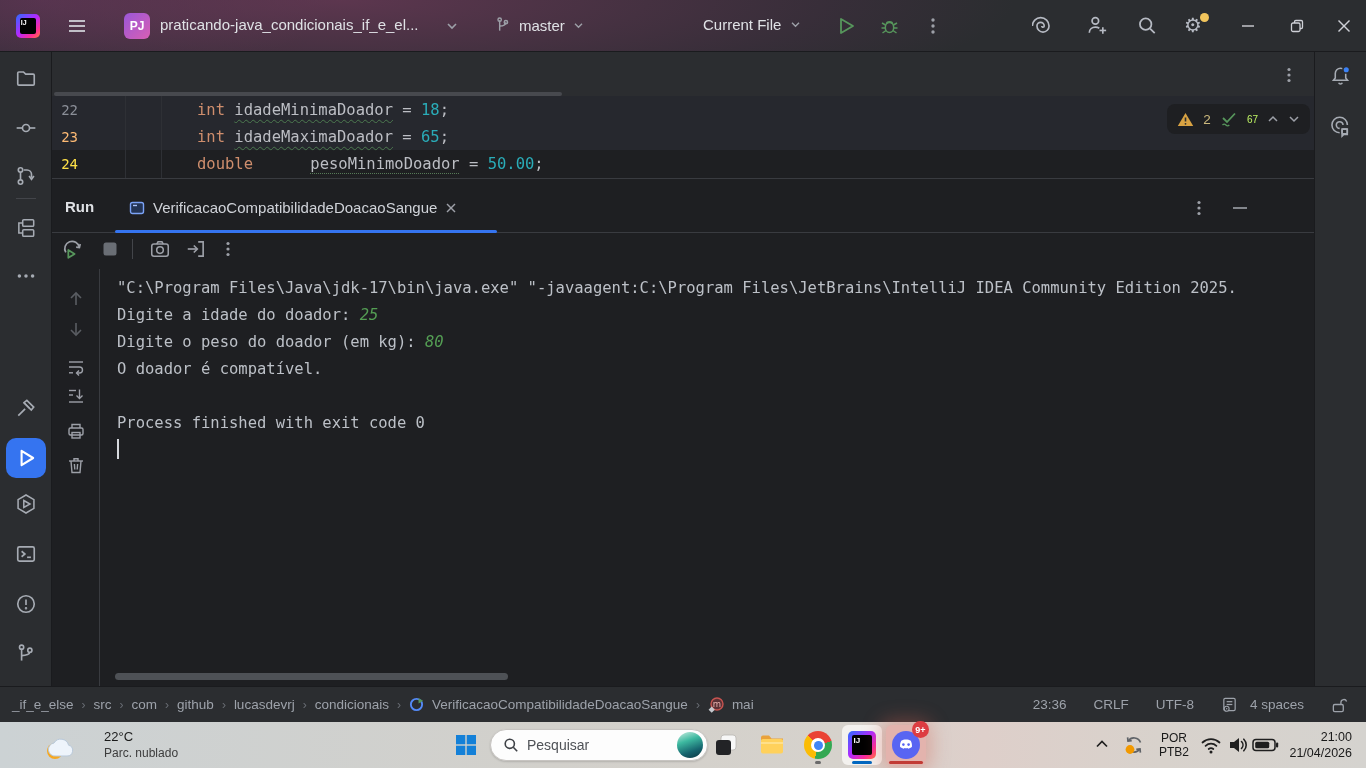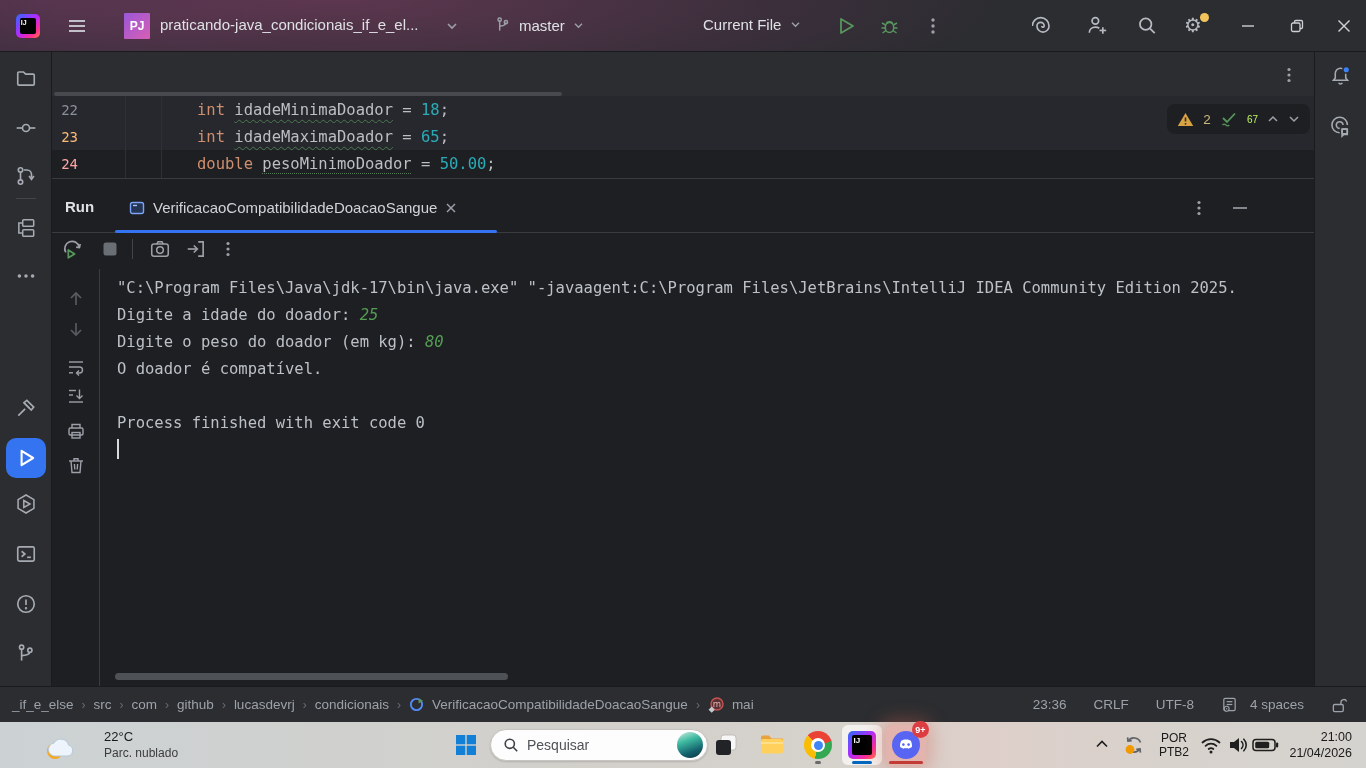--- a/index.html
+++ b/index.html
@@ -14,21 +14,21 @@
     background:radial-gradient(900px 160px at 340px 0px, rgba(133,62,104,.55), rgba(90,48,82,.25) 55%, rgba(0,0,0,0) 75%),
                radial-gradient(420px 120px at 40px 0px, rgba(104,56,96,.45), rgba(0,0,0,0) 70%),
                #2b2d30;
     border-bottom:1px solid #1a1b1e; }
   .tb-text { color:#dfe1e5; font-size:15px; white-space:nowrap; }
   .win-btn { display:flex; align-items:center; justify-content:center; width:40px; height:40px; }
 
   .ij-logo { border-radius:5px; background:linear-gradient(135deg,#2a6cff 0%,#b429ff 48%,#ff2d92 78%,#ff7a3d 100%); display:flex; align-items:center; justify-content:center; }
   .ij-logo .inner { background:#000; width:68%; height:68%; border-radius:2px; color:#fff; font-weight:bold; display:flex; align-items:flex-start; justify-content:flex-start; padding:1px 0 0 1px; }
 
-  .pj-badge { width:26px; height:26px; border-radius:1px; background:linear-gradient(135deg,#9a57d8 0%,#d85fb4 100%);
+  .pj-badge { width:26px; height:26px; border-radius:6px; background:linear-gradient(135deg,#9a57d8 0%,#d85fb4 100%);
     color:#fff; font-size:12px; font-weight:bold; display:flex; align-items:center; justify-content:center; }
 
   
   .stripe { position:absolute; top:52px; bottom:82px; width:52px; background:#2b2d30; }
   .stripe.left { left:0; border-right:1px solid #1a1b1e; }
   .stripe.right { right:0; border-left:1px solid #1a1b1e; }
   .stripe-ico { position:absolute; left:50%; transform:translateX(-50%); width:24px; height:24px; display:flex; align-items:center; justify-content:center; }
   .run-active { width:40px; height:40px; border-radius:10px; background:#3574f0; display:flex; align-items:center; justify-content:center; }
 
   
@@ -38,21 +38,21 @@
   .ed-tab { position:absolute; left:10px; top:0; height:42px; display:flex; align-items:center; gap:8px; padding:0 10px; }
   .ed-tab .fname { color:#6aab73; font-size:15px; white-space:nowrap; }
   .tab-scroll { position:absolute; left:2px; top:40px; width:508px; height:4px; border-radius:2px; background:#47494e; }
 
   .editor { position:absolute; left:0; top:44px; right:0; height:82px; background:#1e1f22; overflow:hidden; }
   .code-row { position:relative; height:27px; display:flex; align-items:center; font-family:"DejaVu Sans Mono",monospace; font-size:15.5px; white-space:pre; }
   .code-row.hl { background:#26282e; }
   .lnum { width:26px; text-align:right; font-size:14px; flex:none; }
   .codetext { padding-left:119px; }
   .kw { color:#cf8e6d; } .vr { color:#bcbec4; text-decoration:underline wavy #4c7a4f 1px; text-underline-offset:4px; }
-  .vr.dot { text-decoration:underline dotted #557a57 1px; }
+  .vr.dot { text-decoration:underline dotted #557a57 1px;margin-left:48px; }
   .op { color:#bcbec4; } .num { color:#2aacb8; }
   .guide { position:absolute; top:0; bottom:0; width:1px; background:#2e3035; z-index:2; }
   .inspections { position:absolute; top:8px; right:4px; height:30px; display:flex; align-items:center; gap:9px; background:#1e1f22; border-radius:8px; padding:0 10px; z-index:5; }
 
   
   .runpanel { position:absolute; left:0; top:126px; right:0; bottom:0; background:#1e1f22; border-top:1px solid #393b40; }
   .rp-header { position:absolute; left:0; top:4px; right:0; height:50px; border-bottom:1px solid #393b40; }
   .rp-title { position:absolute; left:13px; top:15px; color:#dfe1e5; font-size:15px; font-weight:600; }
   .rp-tab { position:absolute; left:63px; top:0; height:49px; width:382px; display:flex; align-items:center; gap:8px; padding:0 14px; }
   .rp-tab .lbl { color:#d0d3d9; font-size:15px; white-space:nowrap; }
@@ -357,21 +357,21 @@
       <div style="">
         <div class="code-row hl">
           <span class="lnum" style="color:#8b8f98;">22</span>
           <span class="codetext"><span class="kw">int</span><span class="op"> </span><span class="vr">idadeMinimaDoador</span><span class="op"> = </span><span class="num">18</span><span class="op">;</span></span>
         </div>
         <div class="code-row hl">
           <span class="lnum" style="color:#fdba74;">23</span>
           <span class="codetext"><span class="kw">int</span><span class="op"> </span><span class="vr">idadeMaximaDoador</span><span class="op"> = </span><span class="num">65</span><span class="op">;</span></span>
         </div>
         <div class="code-row">
-          <span class="lnum" style="color:#fca5a5;">24</span>
+          <span class="lnum" style="color:#fde047;">24</span>
           <span class="codetext"><span class="kw">double</span><span class="op"> </span><span class="vr dot">pesoMinimoDoador</span><span class="op"> = </span><span class="num">50.00</span><span class="op">;</span></span>
         </div>
       </div>
 
       <div class="inspections">
         <svg width="17" height="15" viewBox="0 0 17 15">
             <polygon points="8.5,1 16.2,14 0.8,14" fill="#d9a343"></polygon>
             <line x1="8.5" y1="5.5" x2="8.5" y2="9.5" stroke="#2b2d30" stroke-width="1.6"></line>
             <circle cx="8.5" cy="11.8" r="0.9" fill="#2b2d30"></circle>
           </svg>

